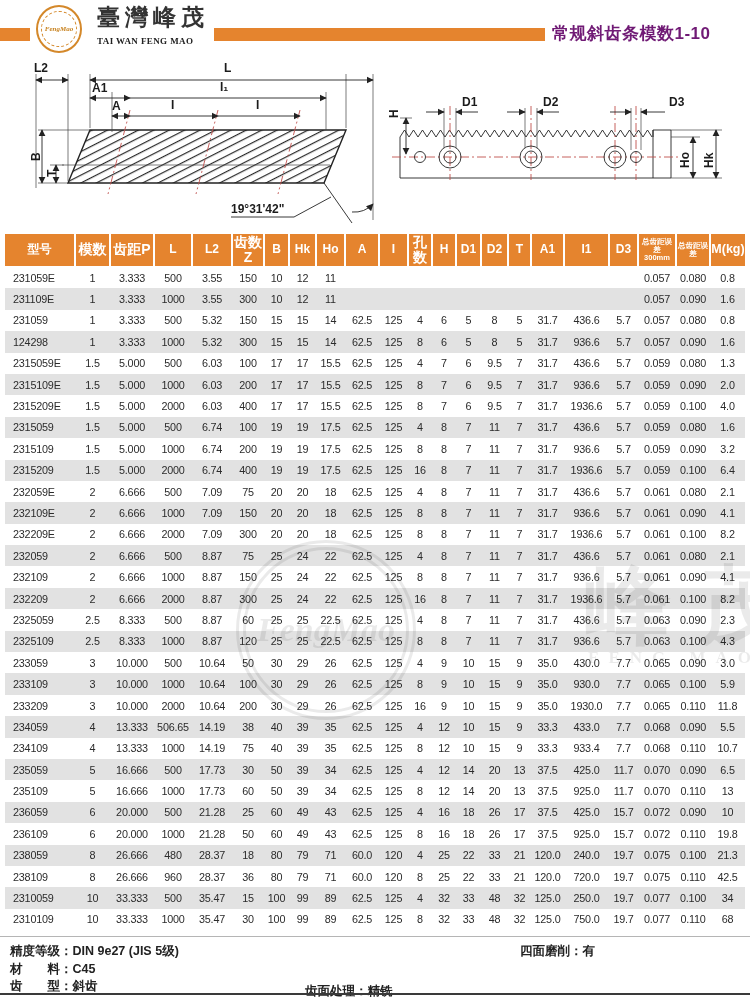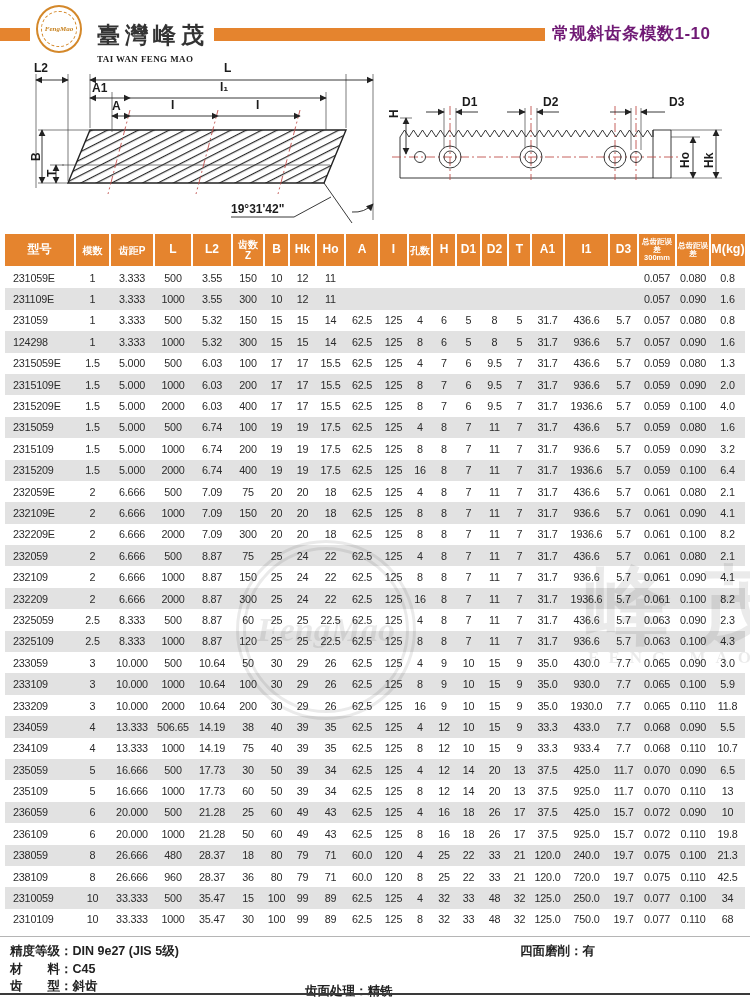--- a/index.html
+++ b/index.html
@@ -8,42 +8,42 @@
 
   
   .blk{position:absolute;top:28px;height:13px;background:#E5842E;}
   .blk-l{left:0;width:30px;}
   .blk-r{right:0;width:27px;}
   .obar{position:absolute;left:214px;top:28px;width:331px;height:13px;background:#E5842E;}
   .logo{position:absolute;left:36px;top:5px;width:46px;height:48px;border:2px solid #D4882A;
         border-radius:50%;box-sizing:border-box;display:flex;align-items:center;justify-content:center;}
   .logo-inner{width:34px;height:34px;border:1px dashed #D4882A;border-radius:50%;
         display:flex;align-items:center;justify-content:center;font:italic bold 7px "Liberation Serif",serif;color:#C8821F;}
-  .company{position:absolute;left:97px;top:20px;width:130px;}
+  .company{position:absolute;left:97px;top:2px;width:130px;}
   .company-cn{font:bold 23px "Liberation Serif","DejaVu Serif",serif;color:#333;letter-spacing:5px;white-space:nowrap;}
   .company-en{font:bold 9px "Liberation Serif","DejaVu Serif",serif;color:#222;letter-spacing:.4px;margin-top:3px;white-space:nowrap;}
   .page-title{position:absolute;left:552px;top:22px;font-weight:bold;font-size:17px;color:#701a75;letter-spacing:.5px;}
 
   
   .drawings{position:absolute;left:0;top:60px;width:750px;height:174px;}
   .drawings svg{position:absolute;top:0;}
   .dwg-left{left:28px;}
   .dwg-right{left:388px;}
   .dim{stroke:#222;stroke-width:.9;fill:none;}
   .ext{stroke:#444;stroke-width:.7;fill:none;}
   .cl{stroke:#c0504d;stroke-width:.9;fill:none;stroke-dasharray:9 3 2 3;}
   .dtxt{font:bold 12px "Liberation Sans",sans-serif;fill:#1b1b1b;}
 
   
   .tbl-wrap{position:absolute;left:5px;top:234px;width:740px;z-index:2;}
   table{border-collapse:collapse;table-layout:fixed;width:740px;}
   th{background:#E5842E;color:#fff;font-weight:bold;font-size:12px;height:32px;line-height:1.1;
      white-space:pre-line;text-align:center;vertical-align:middle;padding:0;border-left:2px solid #fff;border-bottom:1px solid #fff;overflow:hidden;}
   th.c0{border-left:none;}
-  th.c1,th.c2,th.c5,th.c11{font-size:10px;}
+  th.c1,th.c2,th.c5,th.c11{font-size:14px;}
   th.c19,th.c20{font-size:7.5px;}
   th.c21{font-size:12.5px;margin-top:48px;}
   td{font-size:10.8px;height:21.4px;padding:0;text-align:center;vertical-align:middle;color:#2b2b2b;
      white-space:nowrap;overflow:hidden;letter-spacing:-0.2px;}
   td.c0{text-align:left;padding-left:8px;}
   tbody tr:nth-child(even){background:#E2E2E2;}
 
   
   .wm{position:absolute;z-index:3;pointer-events:none;color:#000;opacity:.08;}
   .wm-gear{left:236px;top:540px;width:160px;height:160px;border:10px double #000;border-radius:50%;

